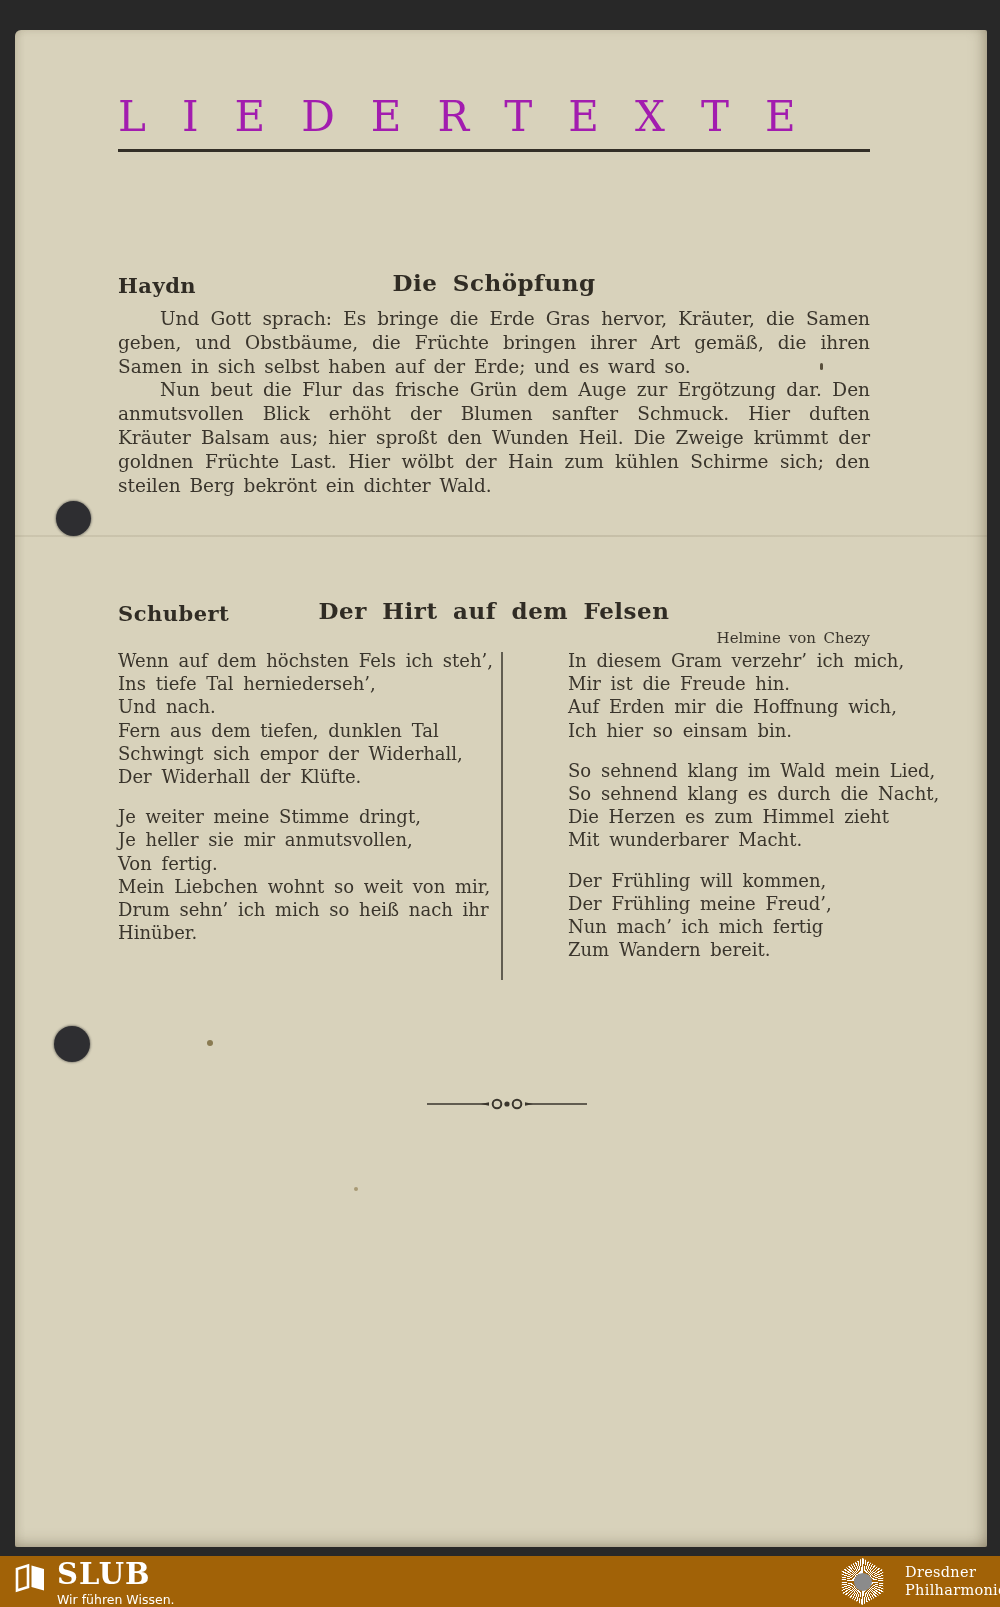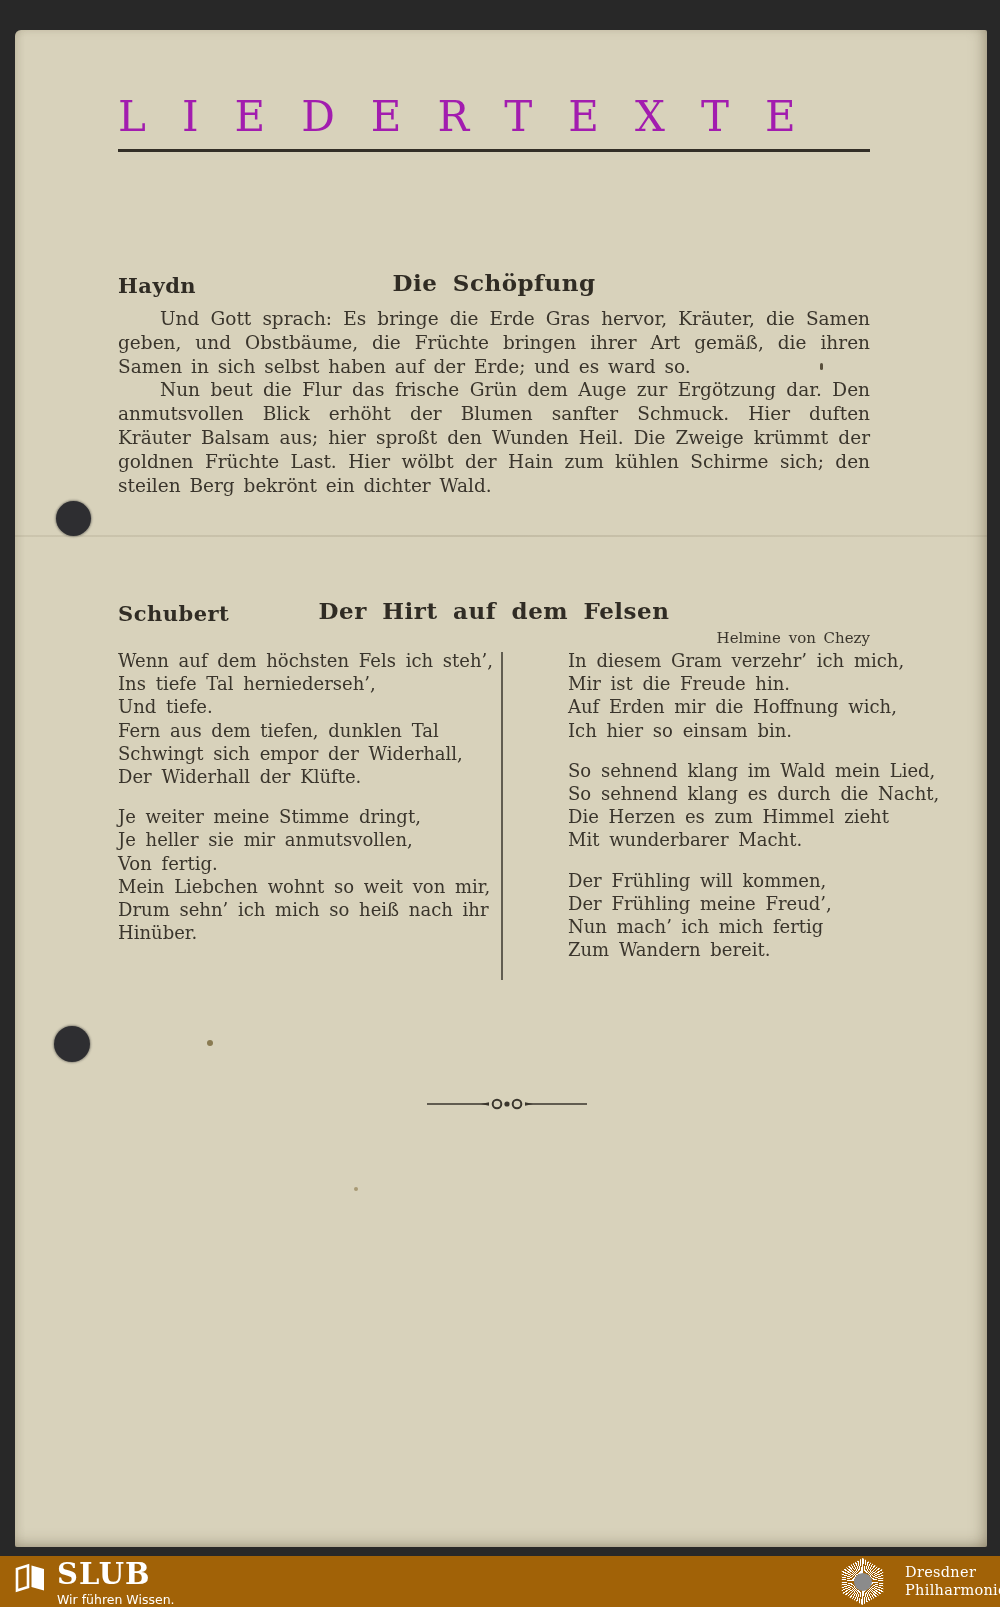--- a/index.html
+++ b/index.html
@@ -124,21 +124,21 @@
   <div class="punch-hole hole-1"></div>
 
   <div class="composer" style="top:571px;">Schubert</div>
   <div class="work-title" style="top:567px;">Der Hirt auf dem Felsen</div>
   <div class="lyricist">Helmine von Chezy</div>
 
   <div class="poem-col left">
     <div class="stanza">
       <div>Wenn auf dem höchsten Fels ich steh’,</div>
       <div>Ins tiefe Tal herniederseh’,</div>
-      <div>Und tiefe.</div>
+      <div>Und nach.</div>
       <div>Fern aus dem tiefen, dunklen Tal</div>
       <div>Schwingt sich empor der Widerhall,</div>
       <div>Der Widerhall der Klüfte.</div>
     </div>
     <div class="stanza">
       <div>Je weiter meine Stimme dringt,</div>
       <div>Je heller sie mir anmutsvollen,</div>
       <div>Von fertig.</div>
       <div>Mein Liebchen wohnt so weit von mir,</div>
       <div>Drum sehn’ ich mich so heiß nach ihr</div>

